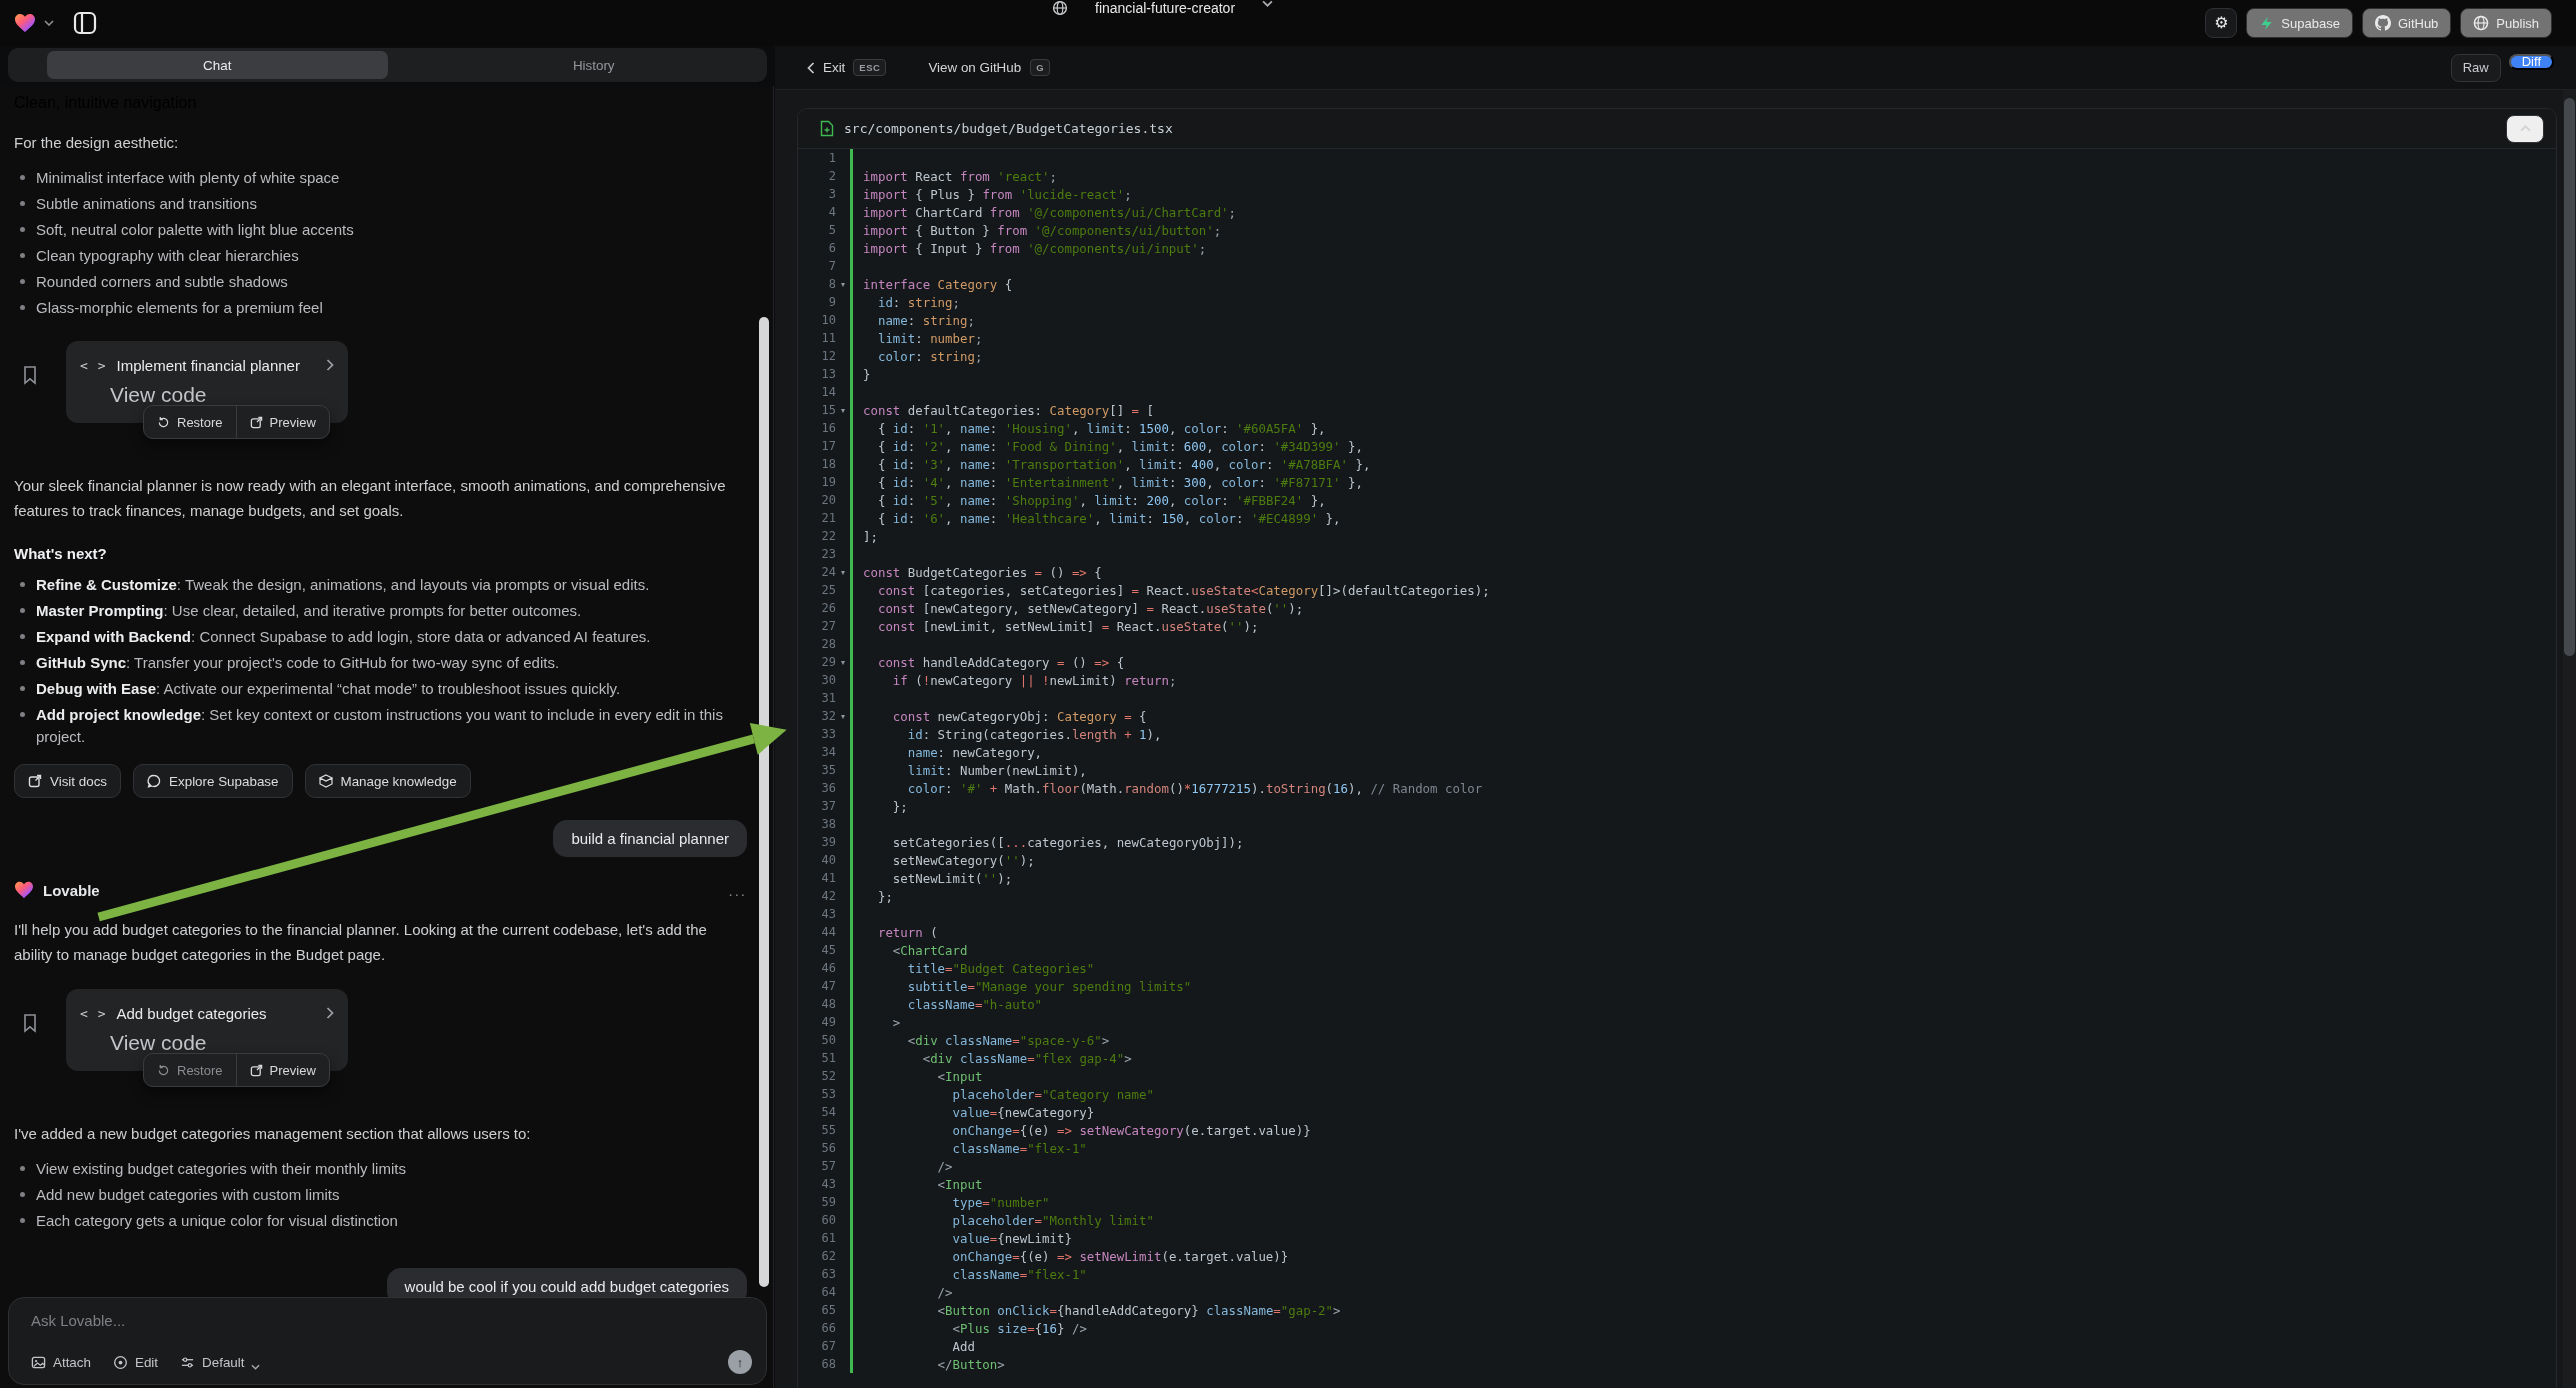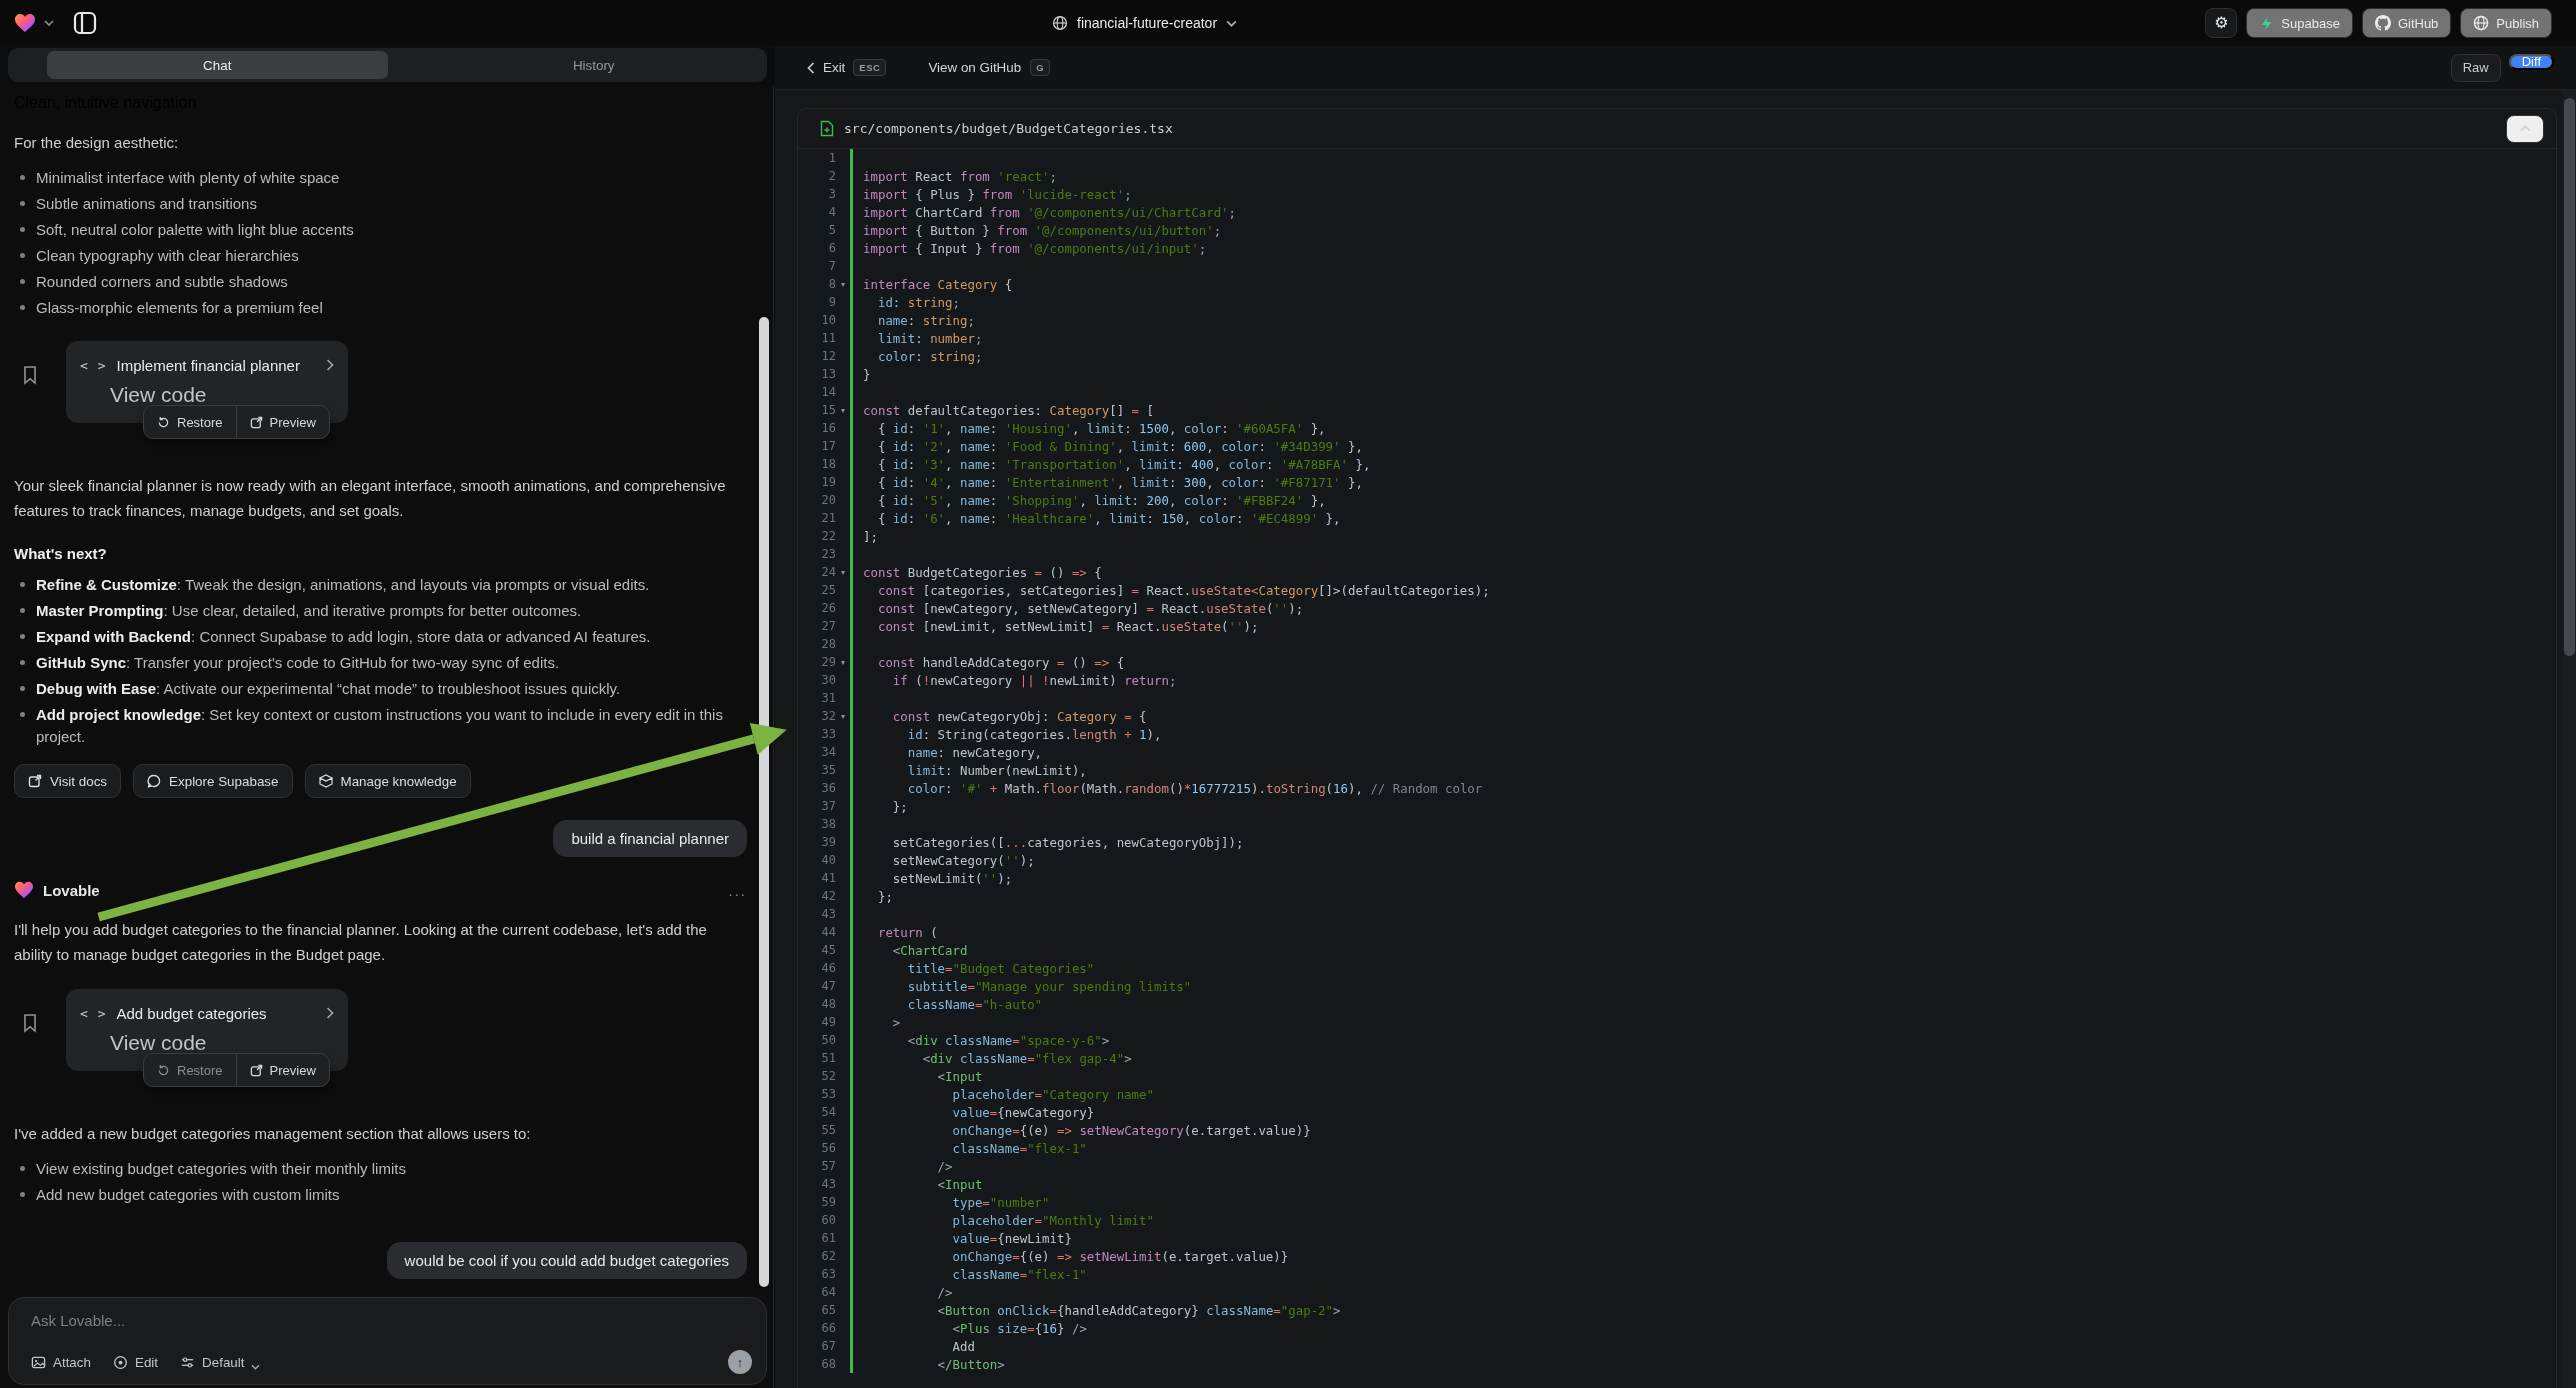--- a/index.html
+++ b/index.html
@@ -3,21 +3,21 @@
 <meta charset="utf-8">
 <style>
   * { margin:0; padding:0; box-sizing:border-box; }
   html,body { background:#000; }
   body { font-family:"Liberation Sans", sans-serif; }
   .canvas { position:relative; width:2576px; height:1388px; background:#0B0C0D; overflow:hidden; }
 
   
   .topbar { position:absolute; left:0; top:0; width:2576px; height:46px; background:#0A0A0B; }
   .tb-left { position:absolute; left:14px; top:0; height:46px; display:flex; align-items:center; gap:8px; }
-  .tb-center { position:absolute; left:1052px; top:0; height:46px; display:flex; align-items:center; gap:9px; }
+  .tb-center { position:absolute; left:1052px; top:0; height:46px; display:flex; align-items:flex-start; gap:27px; }
   .tb-center .proj-name { color:#E8E9EA; font-size:14px; }
   .tb-right { position:absolute; right:24px; top:0; height:46px; display:flex; align-items:center; gap:9px; }
   .icon-btn { width:32px; height:30px; border:1px solid #2E3033; background:#18191B; border-radius:8px;
               display:flex; align-items:center; justify-content:center; color:#E8E8E8; }
   .pill-btn { height:30px; border:1px solid #2E3033; background:#737373; border-radius:8px; padding:0 12px;
               display:flex; align-items:center; gap:7px; color:#E9EAEB; font-size:13px; }
   .gear-glyph { font-size:16px; line-height:1; }
 
   
   .tabsbar { position:absolute; left:8px; top:48px; width:759px; height:34px; background:#1E1F21; border-radius:10px; padding:3px; display:flex; }
@@ -348,20 +348,21 @@
               <path d="M7.5 6.5 L12.5 1.5 M9 1.5 h3.5 v3.5" fill="none" stroke="currentColor" stroke-width="1.4"></path>
             </svg>
             <span>Preview</span>
           </span>
         </div>
       </div>
       <p class="msg mt">I've added a new budget categories management section that allows users to:</p>
       <ul class="blist">
         <li>View existing budget categories with their monthly limits</li>
         <li>Add new budget categories with custom limits</li>
+        <li>Each category gets a unique color for visual distinction</li>
       </ul>
       <div class="bubble b2">would be cool if you could add budget categories</div>
     </div>
   <div class="chat-scrollthumb"></div>
 
   <div class="composer">
     <div class="composer-ph">Ask Lovable...</div>
     <div class="composer-row">
       <span class="c-act">
         <span>

